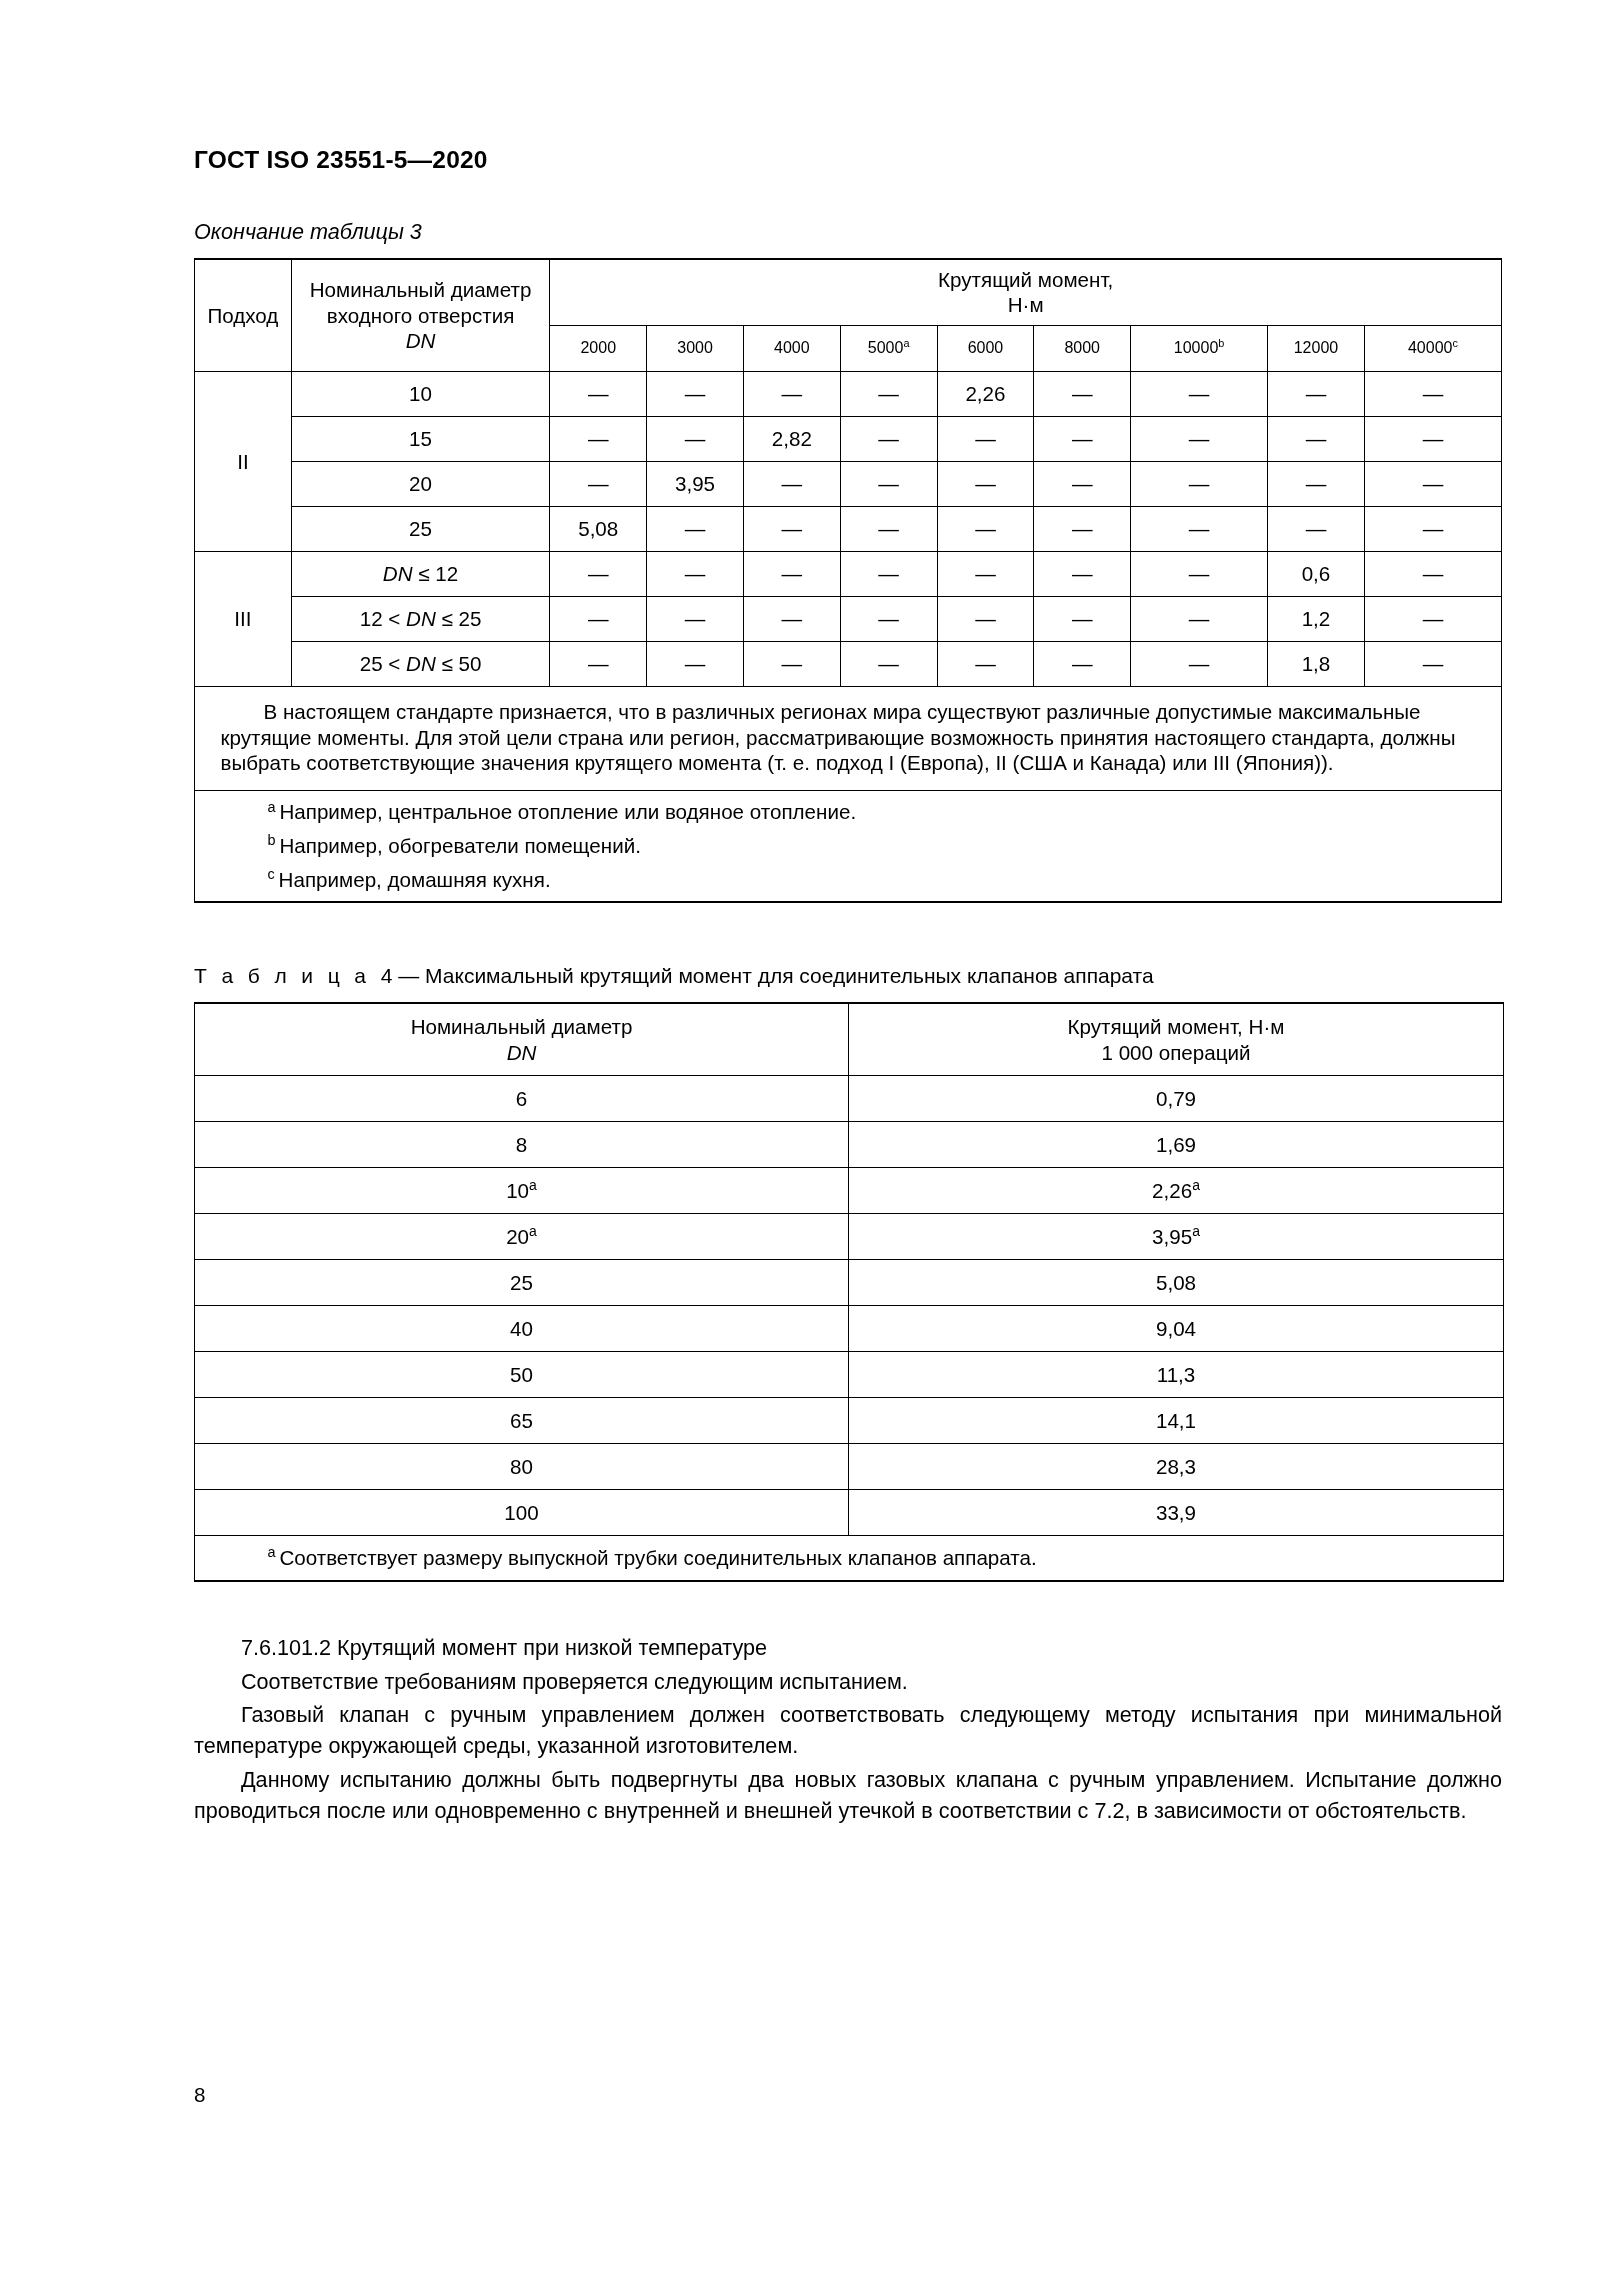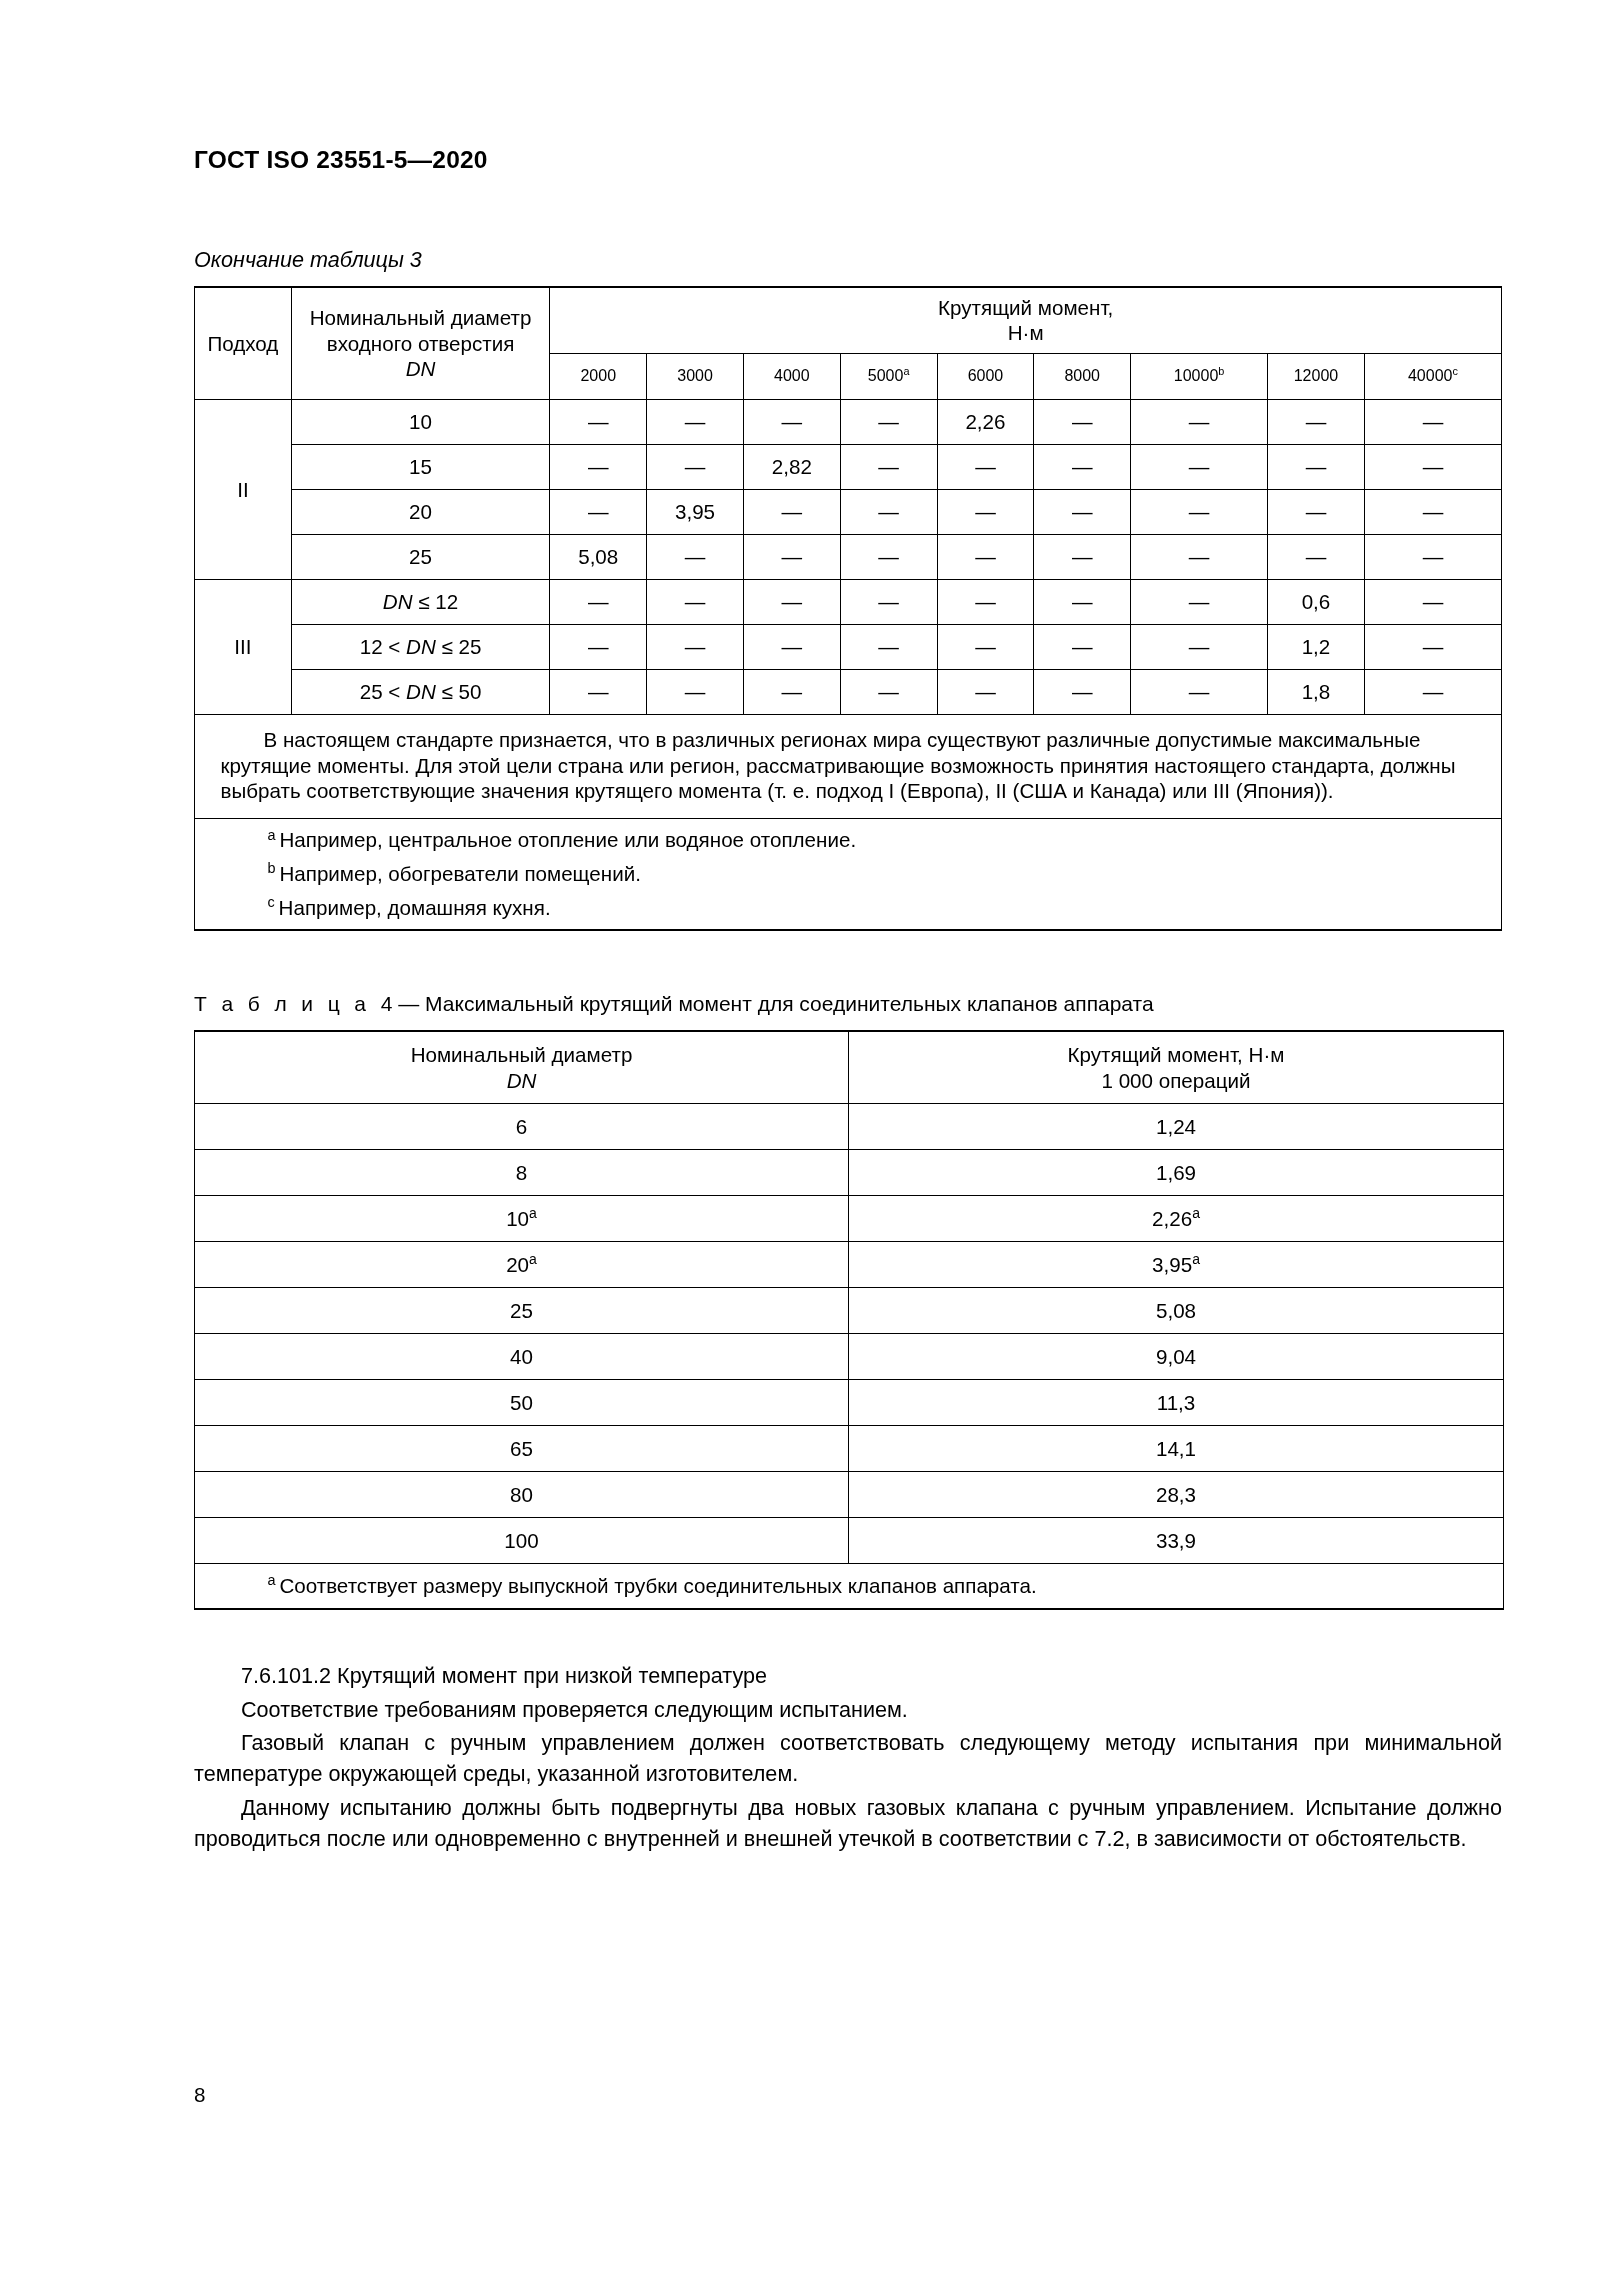--- a/index.html
+++ b/index.html
@@ -33,21 +33,21 @@
   .doc-header {
     font-size: 24.5px;
     font-weight: bold;
     letter-spacing: 0.2px;
     margin: 0 0 0 0;
     line-height: 1.2;
   }
   .table-cont-caption {
     font-size: 21.6px;
     font-style: italic;
-    margin-top: 73px;
+    margin-top: 45px;
     margin-bottom: 12.7px;
     line-height: 1.2;
   }
   
   table.gost {
     border-collapse: collapse;
     table-layout: fixed;
     width: 1308px;
     font-size: 20.6px;
   }
@@ -307,21 +307,21 @@
           </td>
           <td class="hdr4 outer-top">
             <span>Крутящий момент, Н·м</span><br>
             <span>1 000 операций</span>
           </td>
         </tr>
       </thead>
       <tbody id="t4-body">
           <tr>
             <td class="cell4"><span>6</span></td>
-            <td class="cell4"><span>1,24</span></td>
+            <td class="cell4"><span>0,79</span></td>
           </tr>
           <tr>
             <td class="cell4"><span>8</span></td>
             <td class="cell4"><span>1,69</span></td>
           </tr>
           <tr>
             <td class="cell4"><span>10</span><span class="sup">a</span></td>
             <td class="cell4"><span>2,26</span><span class="sup">a</span></td>
           </tr>
           <tr>

